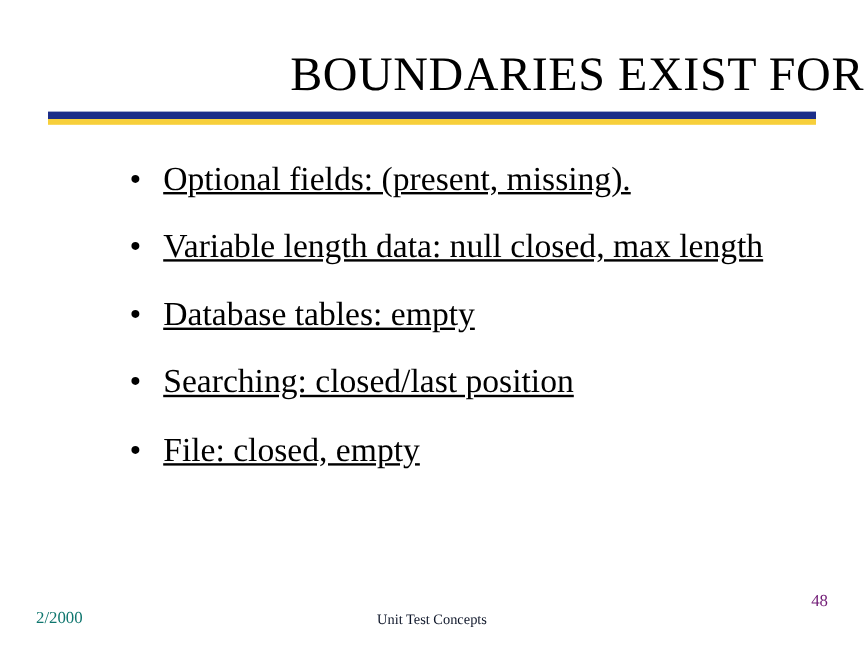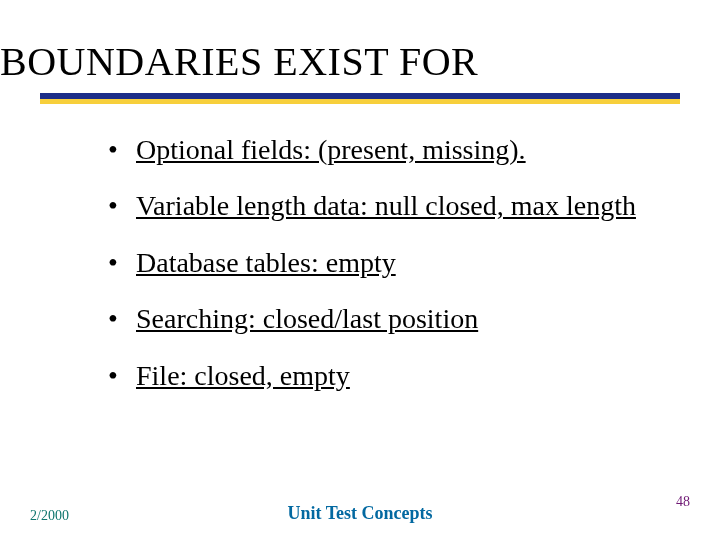--- a/index.html
+++ b/index.html
@@ -17,21 +17,21 @@
     }
     .slide {
       width: 100%;
       height: 100%;
       padding: 38px 0 0 0;
       position: relative;
     }
     .title {
       font-size: 40px;
       font-weight: normal;
-      text-align: left;
+      text-align: right;
       color: #000000;
       letter-spacing: 0.5px;
       margin-bottom: 8px;
     }
     .divider {
       width: 640px;
       margin: 0 auto;
       height: 11px;
       background: linear-gradient(to bottom, #1c2e88 0%, #1c2e88 55%, #f7cf3b 55%, #f7cf3b 100%);
     }
@@ -68,23 +68,22 @@
       left: 30px;
       bottom: 0;
       font-size: 14px;
       color: #0f766e;
     }
     .footer-center {
       position: absolute;
       left: 50%;
       transform: translateX(-50%);
       bottom: 0;
-      font-size: 18px;
-      color: #0369a1;
-      font-weight: bold;
+      font-size: 12px;
+      color: #0f172a;
     }
     .footer-page {
       position: absolute;
       right: 30px;
       bottom: 14px;
       font-size: 14px;
       color: #701a75;
     }
   </style>
 </head>

